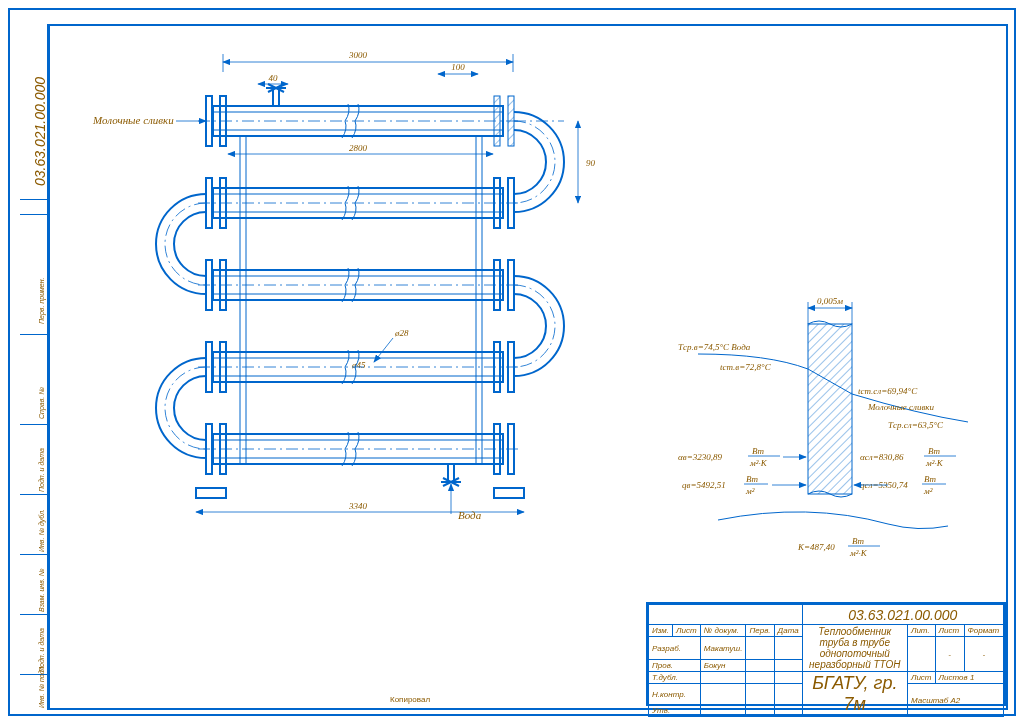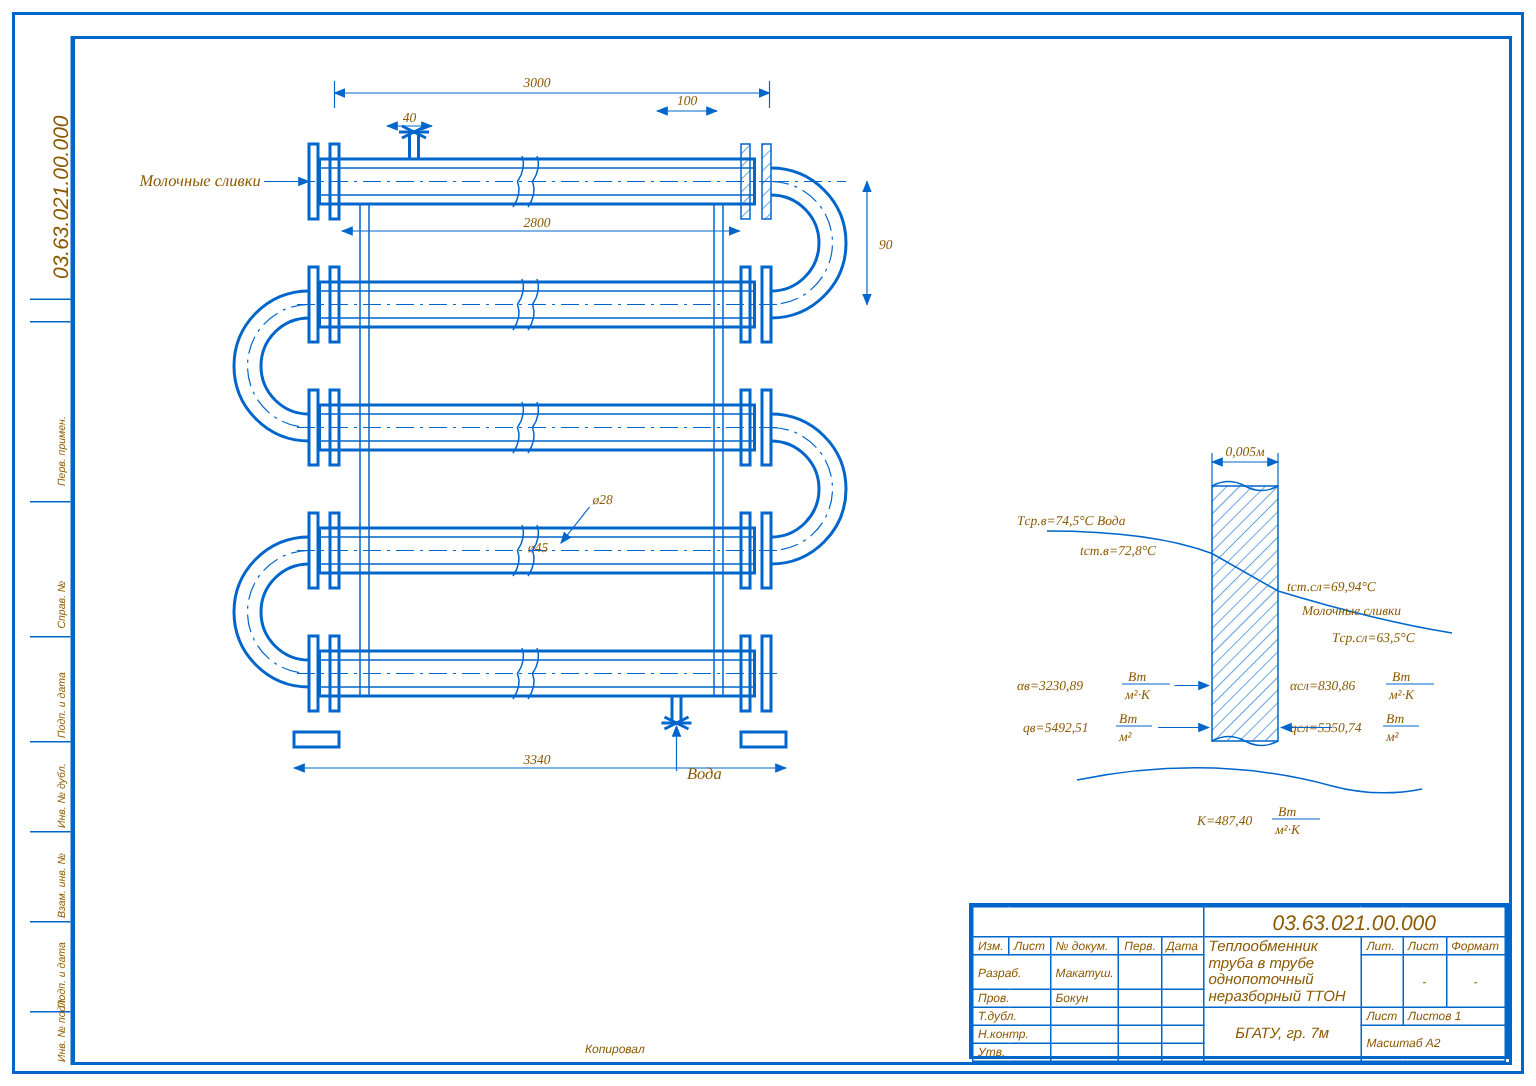--- a/index.html
+++ b/index.html
@@ -96,30 +96,29 @@
     font-style: italic;
     padding: 1px 3px;
     vertical-align: middle;
   }
   .title-block .big {
     font-size: 14px;
     text-align: center;
   }
   .title-block .med {
     font-size: 10px;
-    text-align: left;
+    text-align: center;
   }
 
   
   .copy-txt {
     position: absolute;
     left: 380px; bottom: 10px;
     font-size: 8px;
     color: #8b5a00;
-    font-style: italic;
   }
 </style>
 </head>
 <body>
 
 <div class="sheet">
   <div class="top-num-box"></div>
   <div class="top-num-txt">03.63.021.00.000</div>
 
   <div class="left-margin">
@@ -380,21 +379,21 @@
         <td colspan="2">Пров.</td>
         <td>Бокун</td>
         <td></td>
             <td></td>
       </tr>
       <tr style="height:12px">
         <td colspan="2">Т.дубл.</td>
         <td></td>
             <td></td>
             <td></td>
-        <td rowspan="3" class="big" style="font-size:10px">БГАТУ, гр. 7м</td>
+        <td rowspan="3" class="big" style="font-size:18px">БГАТУ, гр. 7м</td>
         <td colspan="1">Лист</td>
         <td colspan="2">Листов  1</td>
       </tr>
       <tr style="height:12px">
         <td colspan="2">Н.контр.</td>
         <td></td>
             <td></td>
             <td></td>
         <td colspan="3" rowspan="2">Масштаб   A2</td>
       </tr>

